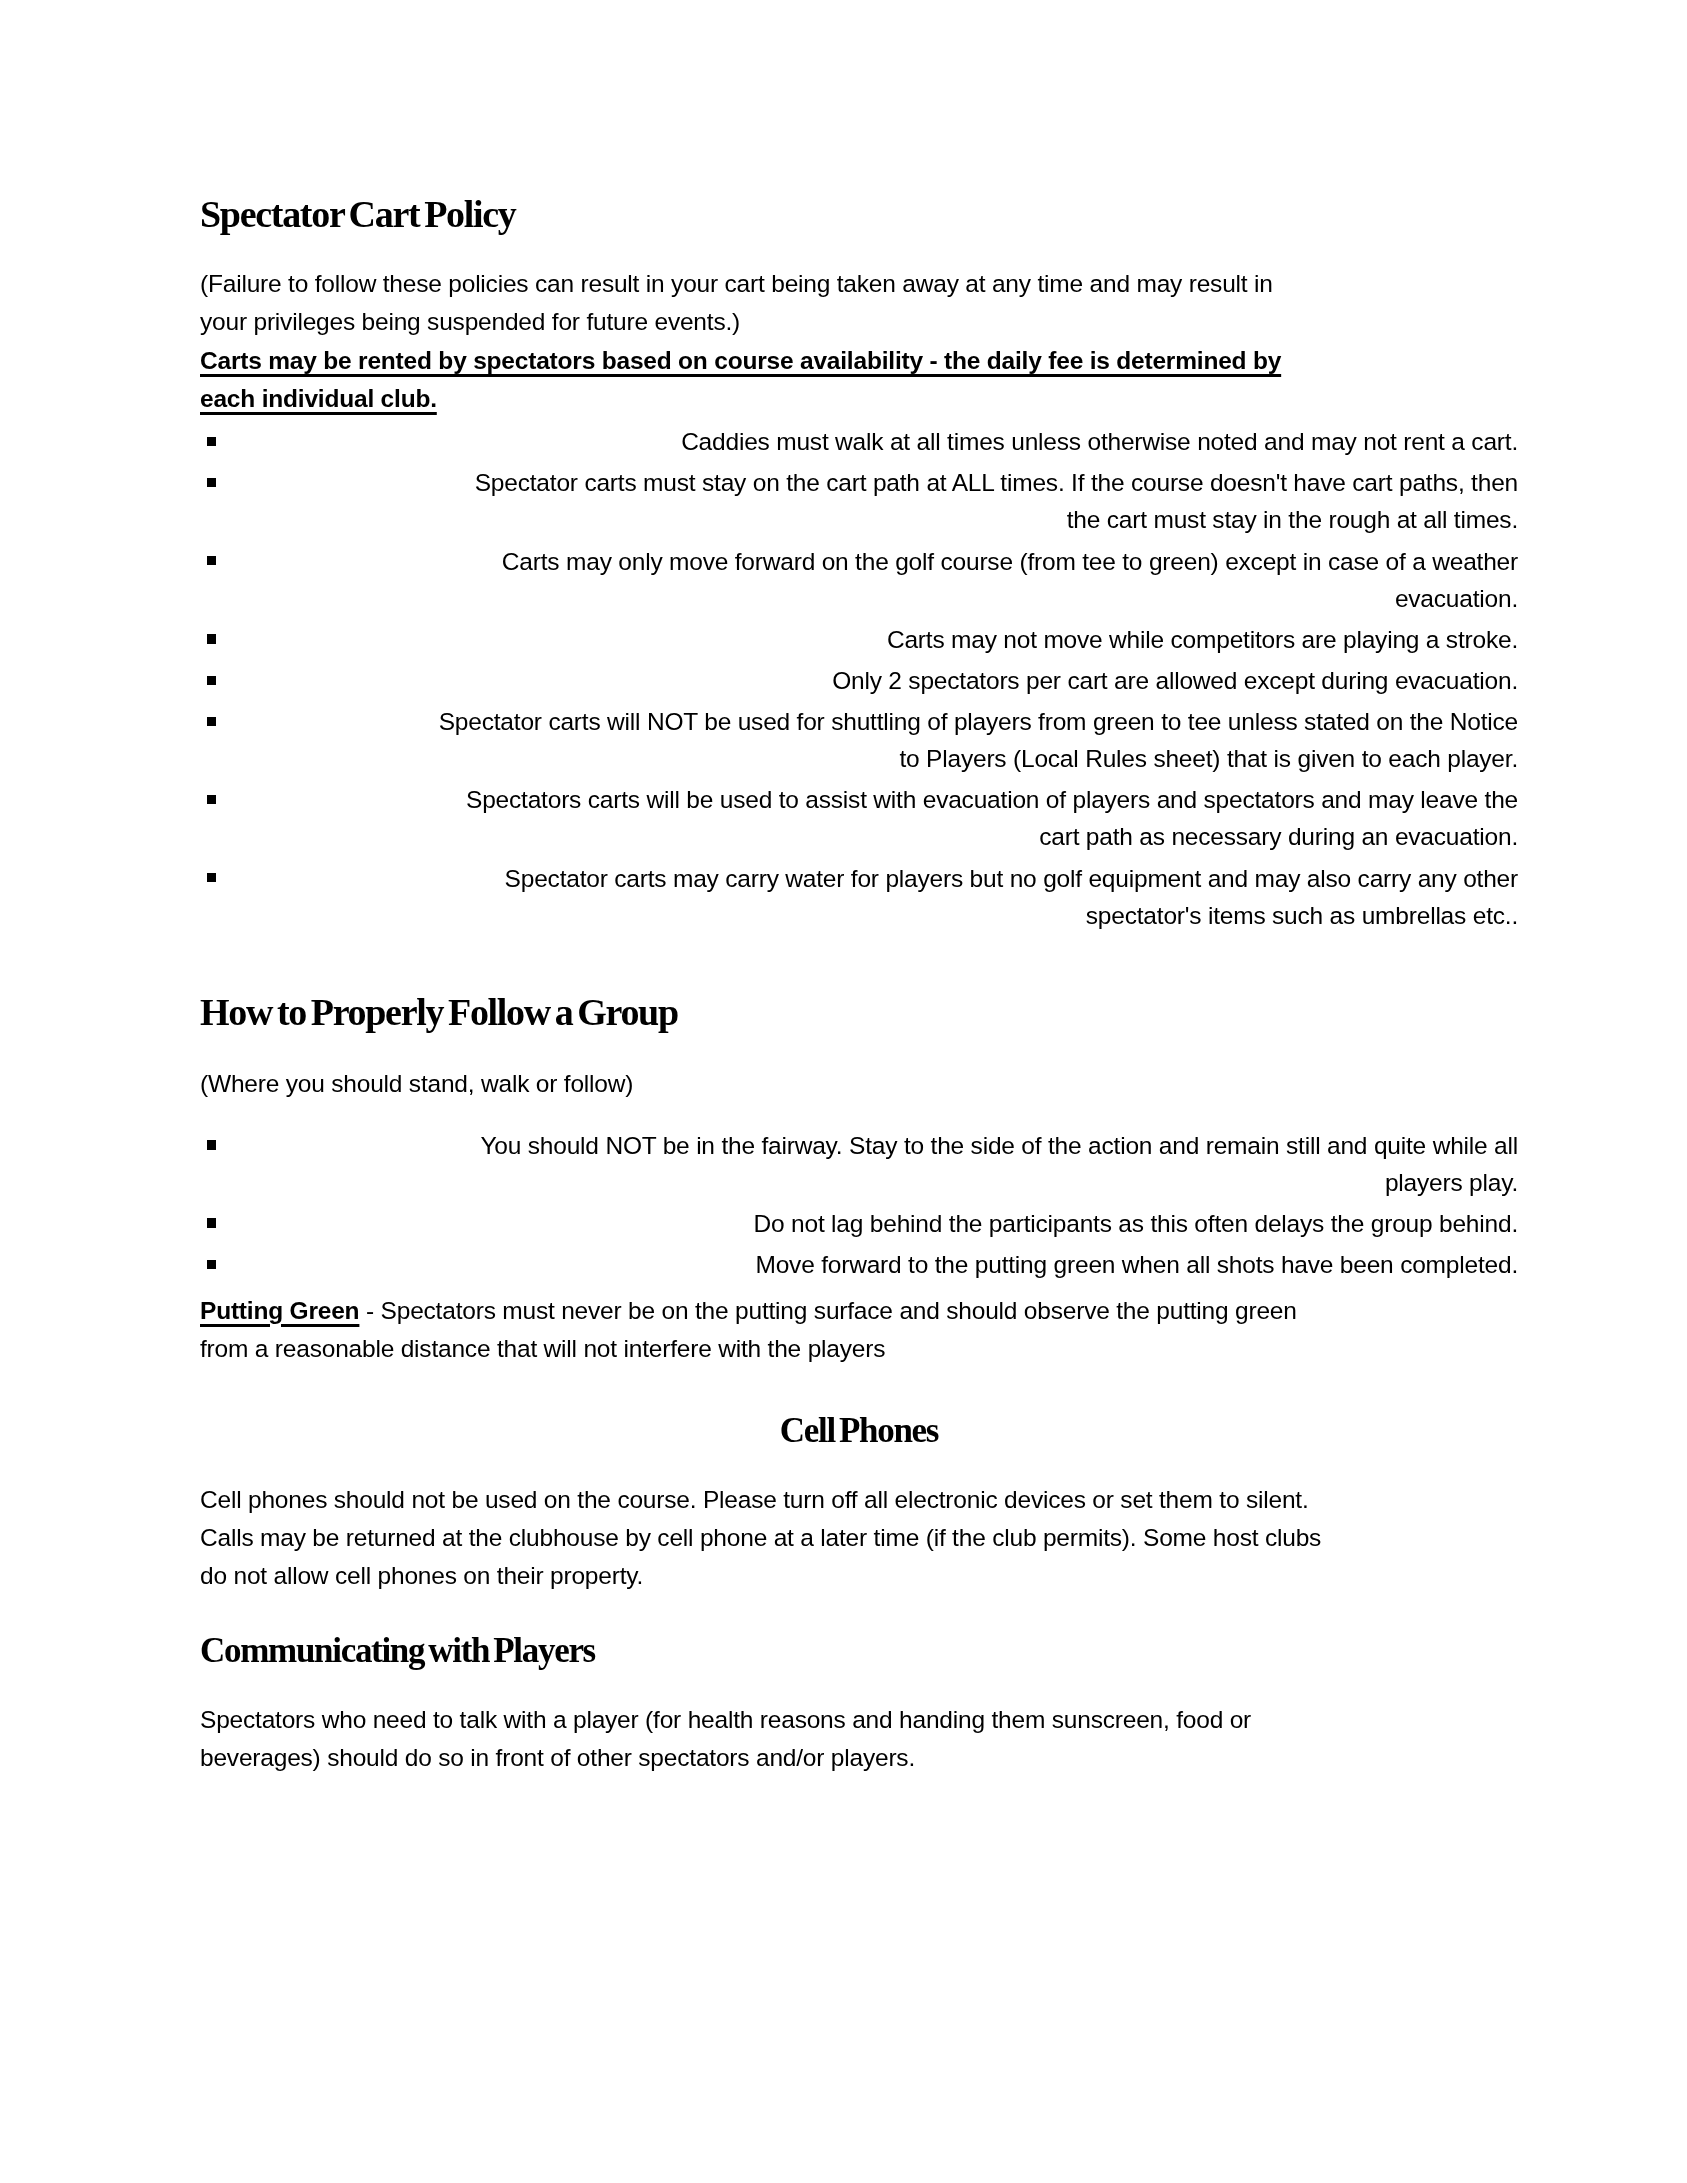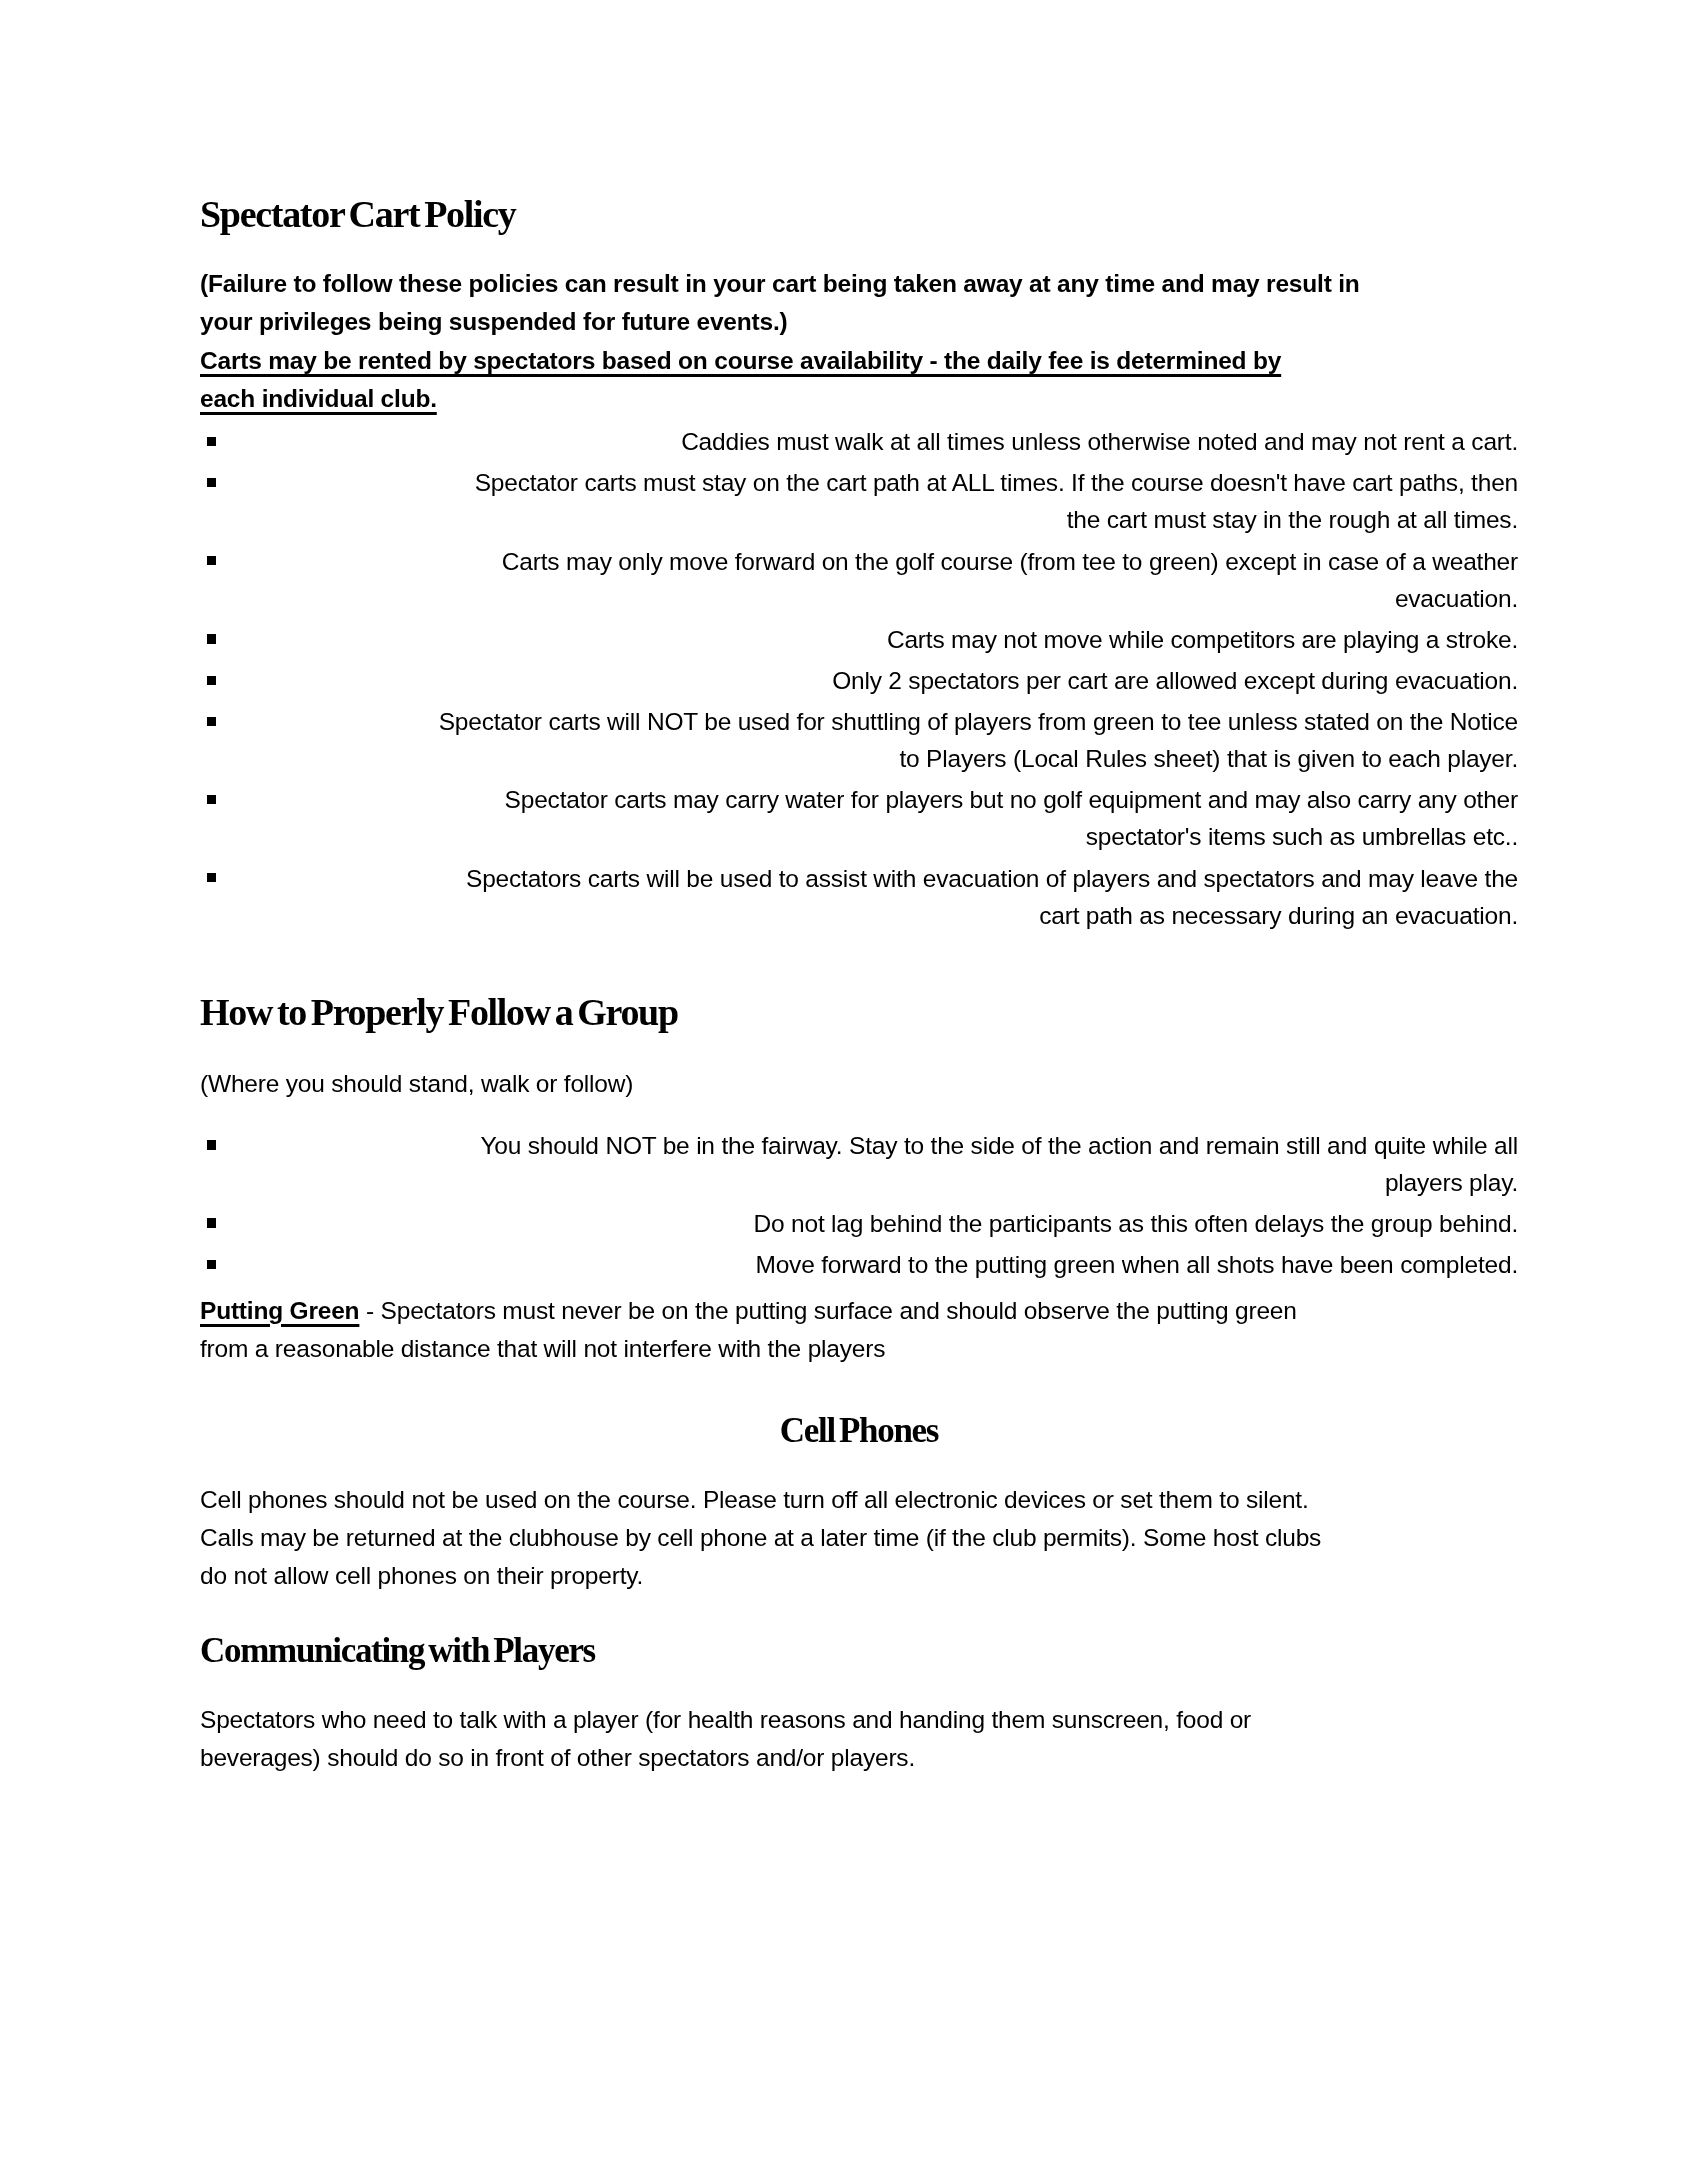--- a/index.html
+++ b/index.html
@@ -38,21 +38,21 @@
   #heading-4 { margin: 35px 0 29px 0; }
 
   
   p, li {
     font-size: 24.5px;
     line-height: 38px;
     letter-spacing: -0.2px;
     white-space: pre-line;
     margin: 0;
   }
-  p.intro { margin: 0; font-weight: bold; }
+  p.intro { margin: 0; }
   p.intro-gap { margin: 0 0 23.6px 0; }
 
   
   p.notice {
     font-weight: bold;
     text-decoration: underline;
     text-decoration-color: #000000;
     text-decoration-thickness: 2.5px;
     text-underline-offset: 5px;
     margin: 1.7px 0 0 0;
@@ -107,24 +107,24 @@
   <ul class="square-list">
     <li>Caddies must walk at all times unless otherwise noted and may not rent a cart.</li>
     <li>Spectator carts must stay on the cart path at ALL times. If the course doesn't have cart paths, then
 the cart must stay in the rough at all times.</li>
     <li>Carts may only move forward on the golf course (from tee to green) except in case of a weather
 evacuation.</li>
     <li>Carts may not move while competitors are playing a stroke.</li>
     <li>Only 2 spectators per cart are allowed except during evacuation.</li>
     <li>Spectator carts will NOT be used for shuttling of players from green to tee unless stated on the Notice
 to Players (Local Rules sheet) that is given to each player.</li>
+    <li>Spectators carts will be used to assist with evacuation of players and spectators and may leave the
+cart path as necessary during an evacuation.</li>
     <li>Spectator carts may carry water for players but no golf equipment and may also carry any other
 spectator's items such as umbrellas etc..</li>
-    <li>Spectators carts will be used to assist with evacuation of players and spectators and may leave the
-cart path as necessary during an evacuation.</li>
   </ul>
 
   <h2 id="heading-2" class="doc-h lg">How to Properly Follow a Group</h2>
 
   <p class="intro-gap">(Where you should stand, walk or follow)</p>
 
   <ul class="square-list">
     <li>You should NOT be in the fairway. Stay to the side of the action and remain still and quite while all
 players play.</li>
     <li>Do not lag behind the participants as this often delays the group behind.</li>

